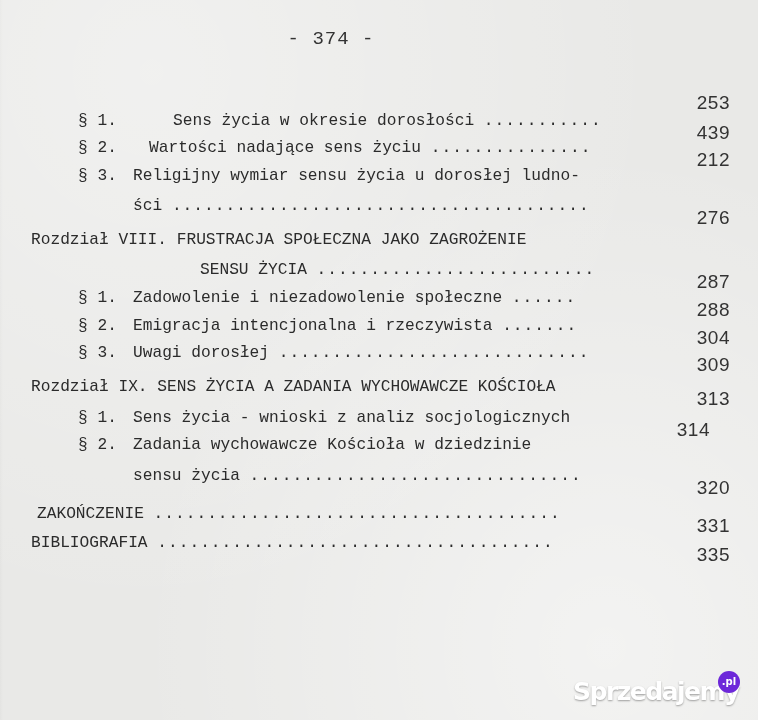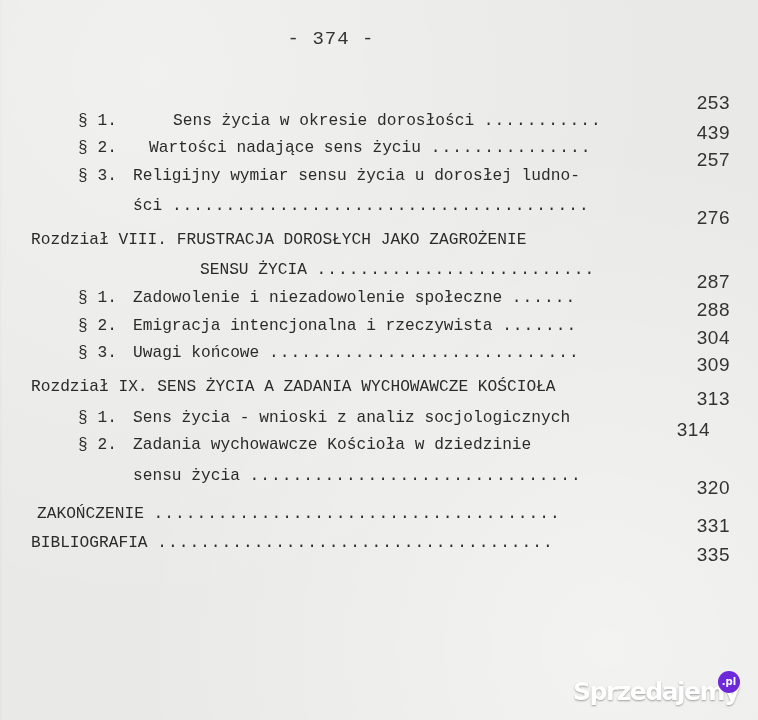--- a/index.html
+++ b/index.html
@@ -61,51 +61,51 @@
     <span class="num">253</span>
   </div>
   <div class="line" style="top:108px;">
     <span class="sec" style="left:78px;">§ 1.</span>
     <span class="txt" style="left:133px;margin-left:40px;"><span>Sens życia w okresie dorosłości</span> <span class="dots">...........</span></span>
     <span class="num">439</span>
   </div>
   <div class="line" style="top:135px;">
     <span class="sec" style="left:78px;">§ 2.</span>
     <span class="txt" style="left:149px;"><span>Wartości nadające sens życiu</span> <span class="dots">...............</span></span>
-    <span class="num">257</span>
+    <span class="num">212</span>
   </div>
   <div class="line" style="top:163px;">
     <span class="sec" style="left:78px;">§ 3.</span>
     <span class="txt" style="left:133px;">Religijny wymiar sensu życia u dorosłej ludno-</span>
   </div>
   <div class="line" style="top:193px;">
     <span class="txt" style="left:133px;"><span>ści</span> <span class="dots">.......................................</span></span>
     <span class="num">276</span>
   </div>
 
   <div class="line" style="top:227px;">
-    <span class="txt" style="left:31px;">Rozdział VIII. FRUSTRACJA DOROSŁYCH JAKO ZAGROŻENIE</span>
+    <span class="txt" style="left:31px;">Rozdział VIII. FRUSTRACJA SPOŁECZNA JAKO ZAGROŻENIE</span>
   </div>
   <div class="line" style="top:257px;">
     <span class="txt" style="left:200px;"><span>SENSU ŻYCIA</span> <span class="dots">..........................</span></span>
     <span class="num">287</span>
   </div>
   <div class="line" style="top:285px;">
     <span class="sec" style="left:78px;">§ 1.</span>
     <span class="txt" style="left:133px;"><span>Zadowolenie i niezadowolenie społeczne</span> <span class="dots">......</span></span>
     <span class="num">288</span>
   </div>
   <div class="line" style="top:313px;">
     <span class="sec" style="left:78px;">§ 2.</span>
     <span class="txt" style="left:133px;"><span>Emigracja intencjonalna i rzeczywista</span> <span class="dots">.......</span></span>
     <span class="num">304</span>
   </div>
   <div class="line" style="top:340px;">
     <span class="sec" style="left:78px;">§ 3.</span>
-    <span class="txt" style="left:133px;"><span>Uwagi końcowe</span> <span class="dots">.............................</span></span>
+    <span class="txt" style="left:133px;"><span>Uwagi dorosłej</span> <span class="dots">.............................</span></span>
     <span class="num">309</span>
   </div>
 
   <div class="line" style="top:374px;">
     <span class="txt" style="left:31px;">Rozdział IX. SENS ŻYCIA A ZADANIA WYCHOWAWCZE KOŚCIOŁA</span>
     <span class="num">313</span>
   </div>
   <div class="line" style="top:405px;">
     <span class="sec" style="left:78px;">§ 1.</span>
     <span class="txt" style="left:133px;">Sens życia - wnioski z analiz socjologicznych</span>

